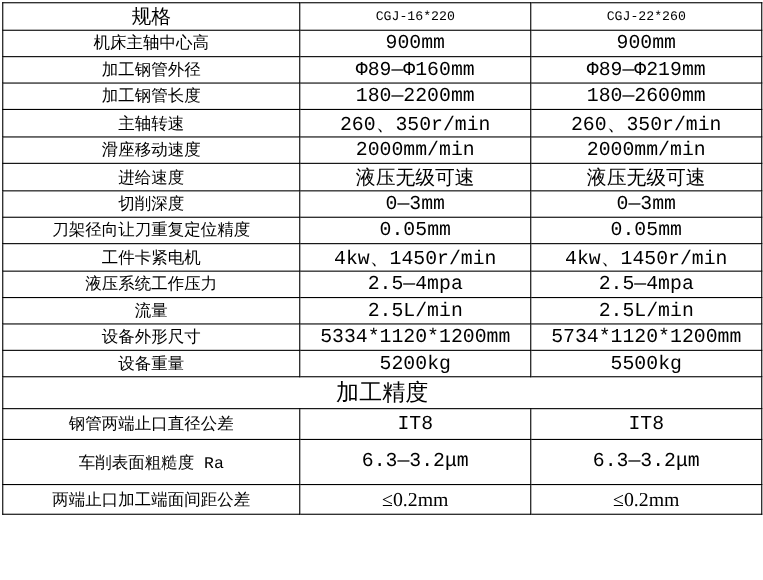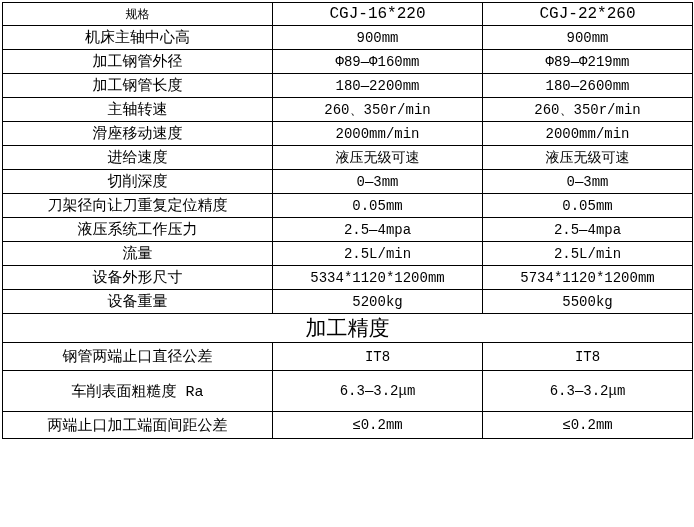--- a/index.html
+++ b/index.html
@@ -34,36 +34,36 @@
   }
   .spec-table col.c1 { width: 270px; }
   .spec-table col.c2 { width: 210px; }
   .spec-table col.c3 { width: 210px; }
 
   tr.hdr       { height: 23px; }
   tr.body-row  { height: 24px; }
   tr.sec-row   { height: 23px; }
   tr.prec-a    { height: 28px; }
   tr.prec-b    { height: 41px; }
-  tr.prec-c    { height: 27px; }
+  tr.prec-c    { height: 27px; font-family: Liberation Serif, serif; }
 
   .cell-head {
     text-align: center;
-    font-size: 16px;
+    font-size: 12px;
   }
   .cell-head.zh {
-    font-size: 12px;
+    font-size: 18px;
   }
   .cell-label {
     text-align: center;
     font-size: 15px;
   }
   .cell-value {
     text-align: center;
-    font-size: 14px;
+    font-size: 18px;
   }
   .cell-section {
     text-align: center;
     font-size: 21px;
   }
 </style>
 </head>
 <body>
 
 <div class="page">
@@ -114,20 +114,25 @@
         <td class="cell-label">切削深度</td>
         <td class="cell-value">0—3mm</td>
         <td class="cell-value">0—3mm</td>
       </tr>
       <tr class="body-row">
         <td class="cell-label">刀架径向让刀重复定位精度</td>
         <td class="cell-value">0.05mm</td>
         <td class="cell-value">0.05mm</td>
       </tr>
       <tr class="body-row">
+        <td class="cell-label">工件卡紧电机</td>
+        <td class="cell-value">4kw、1450r/min</td>
+        <td class="cell-value">4kw、1450r/min</td>
+      </tr>
+      <tr class="body-row">
         <td class="cell-label">液压系统工作压力</td>
         <td class="cell-value">2.5—4mpa</td>
         <td class="cell-value">2.5—4mpa</td>
       </tr>
       <tr class="body-row">
         <td class="cell-label">流量</td>
         <td class="cell-value">2.5L/min</td>
         <td class="cell-value">2.5L/min</td>
       </tr>
       <tr class="body-row">

